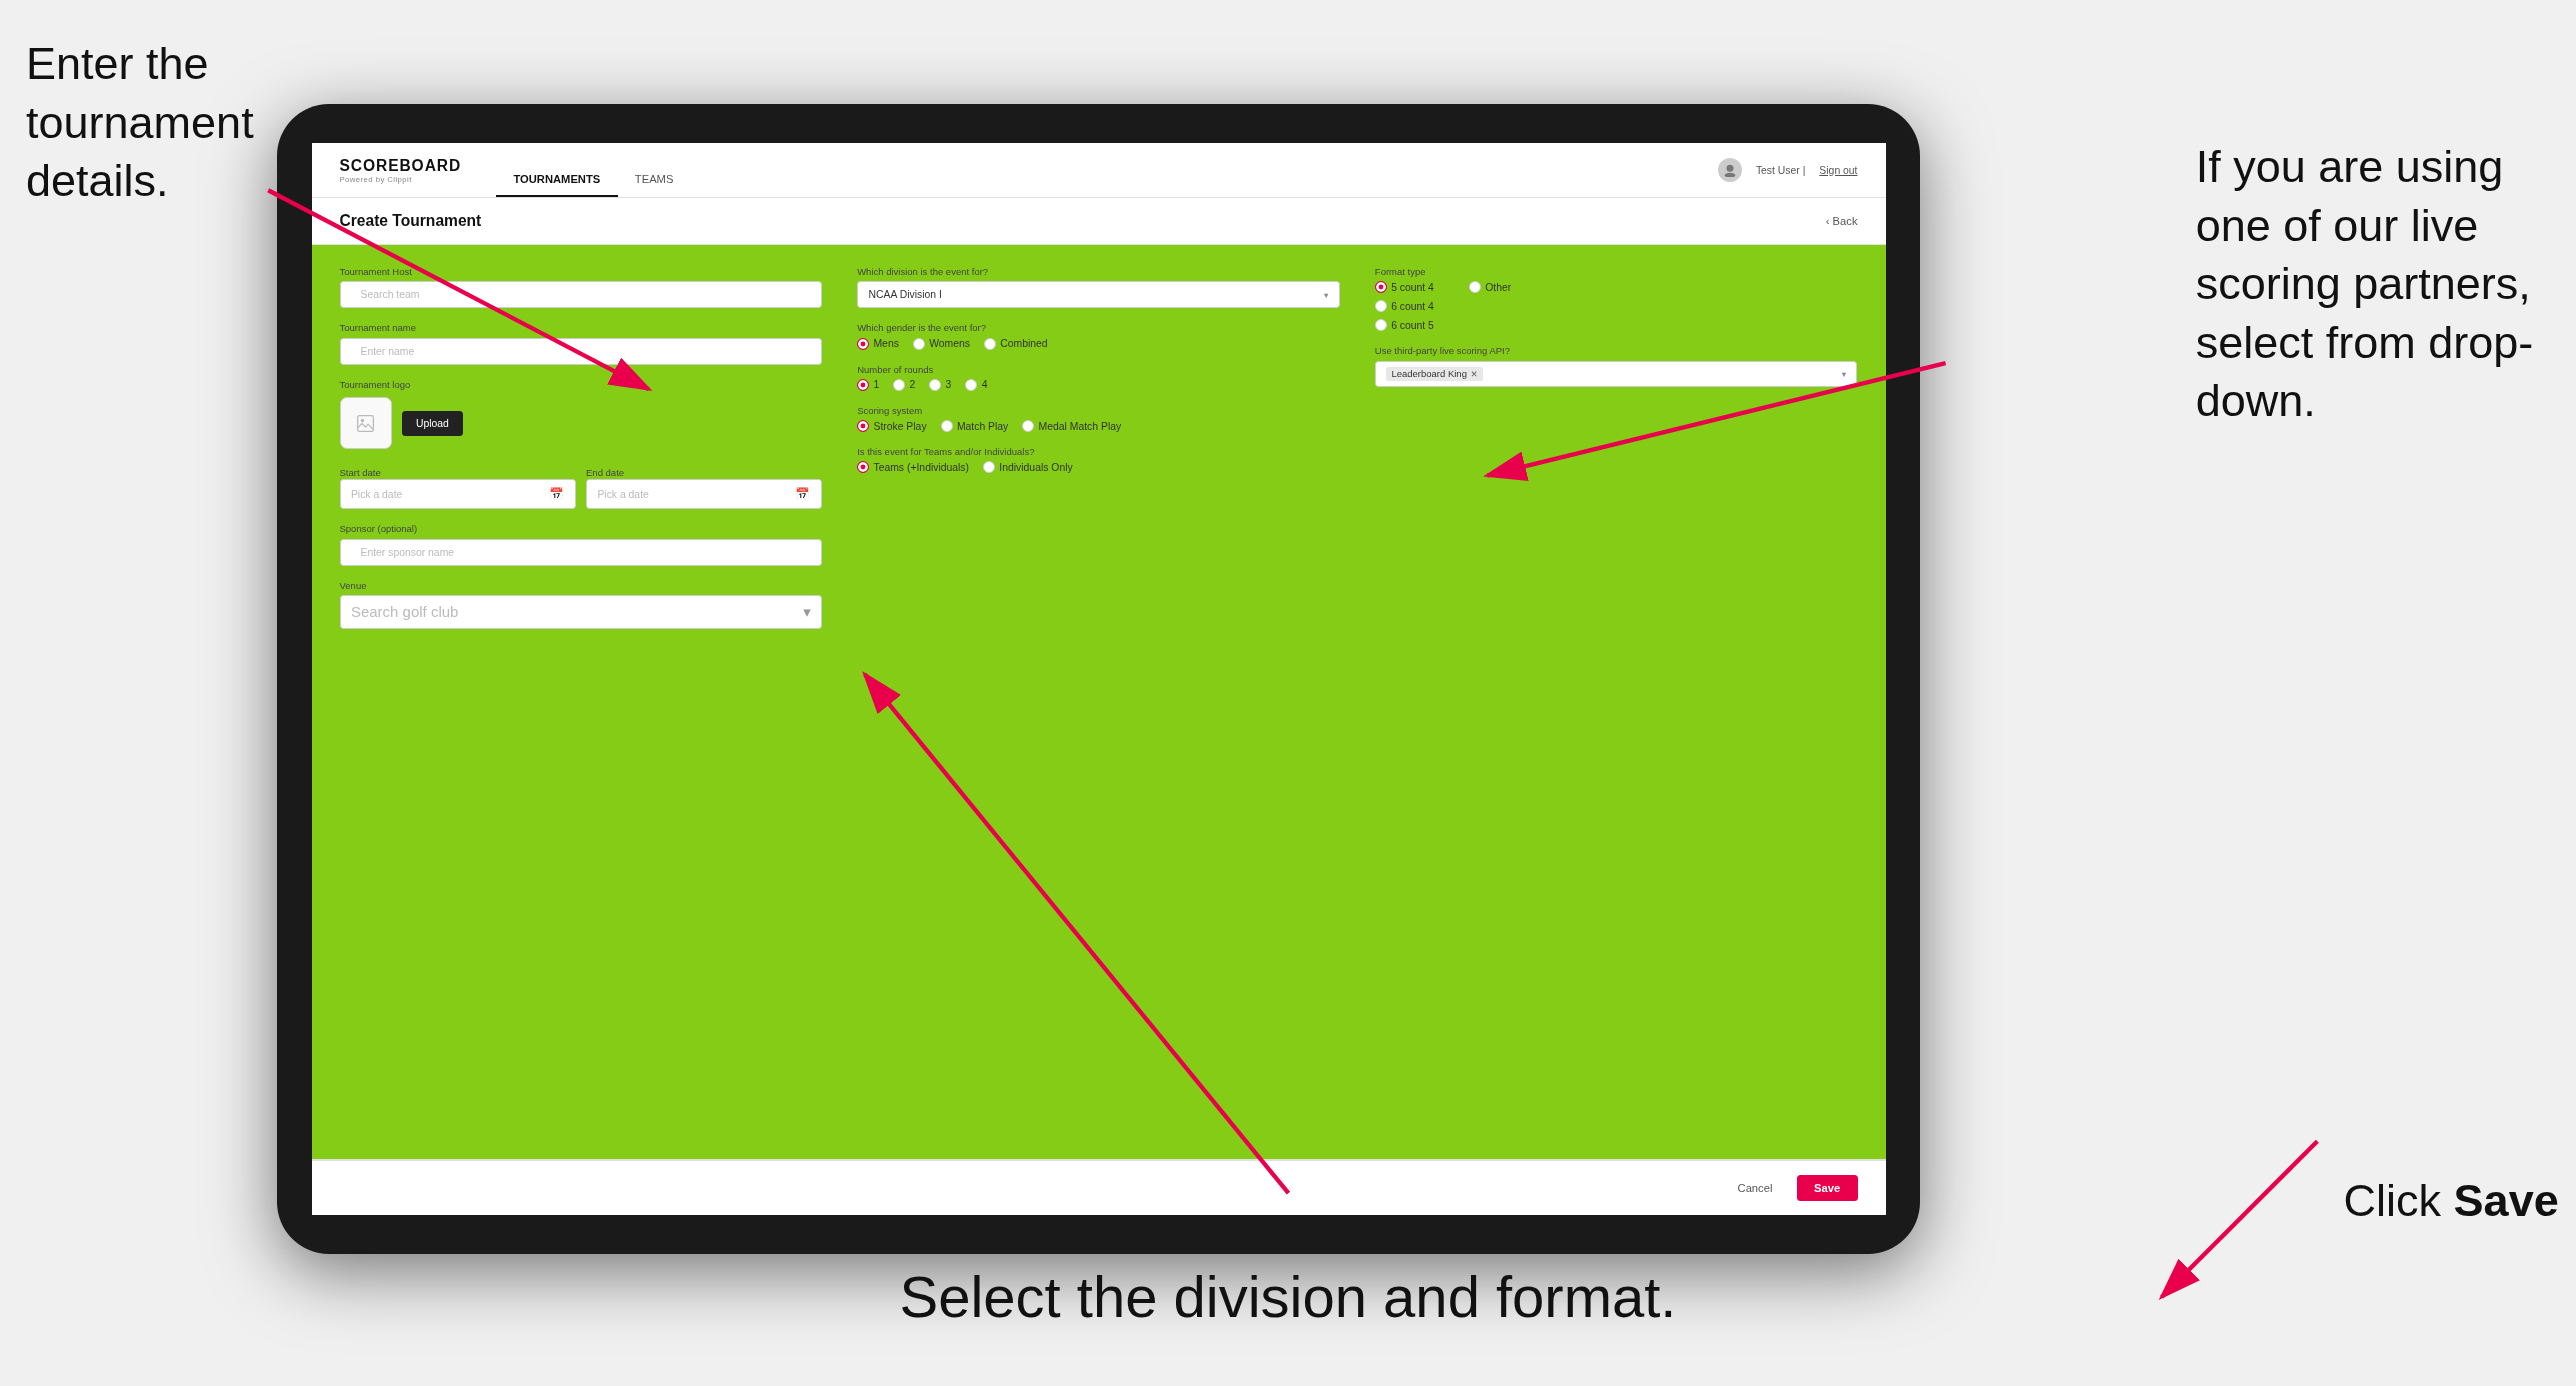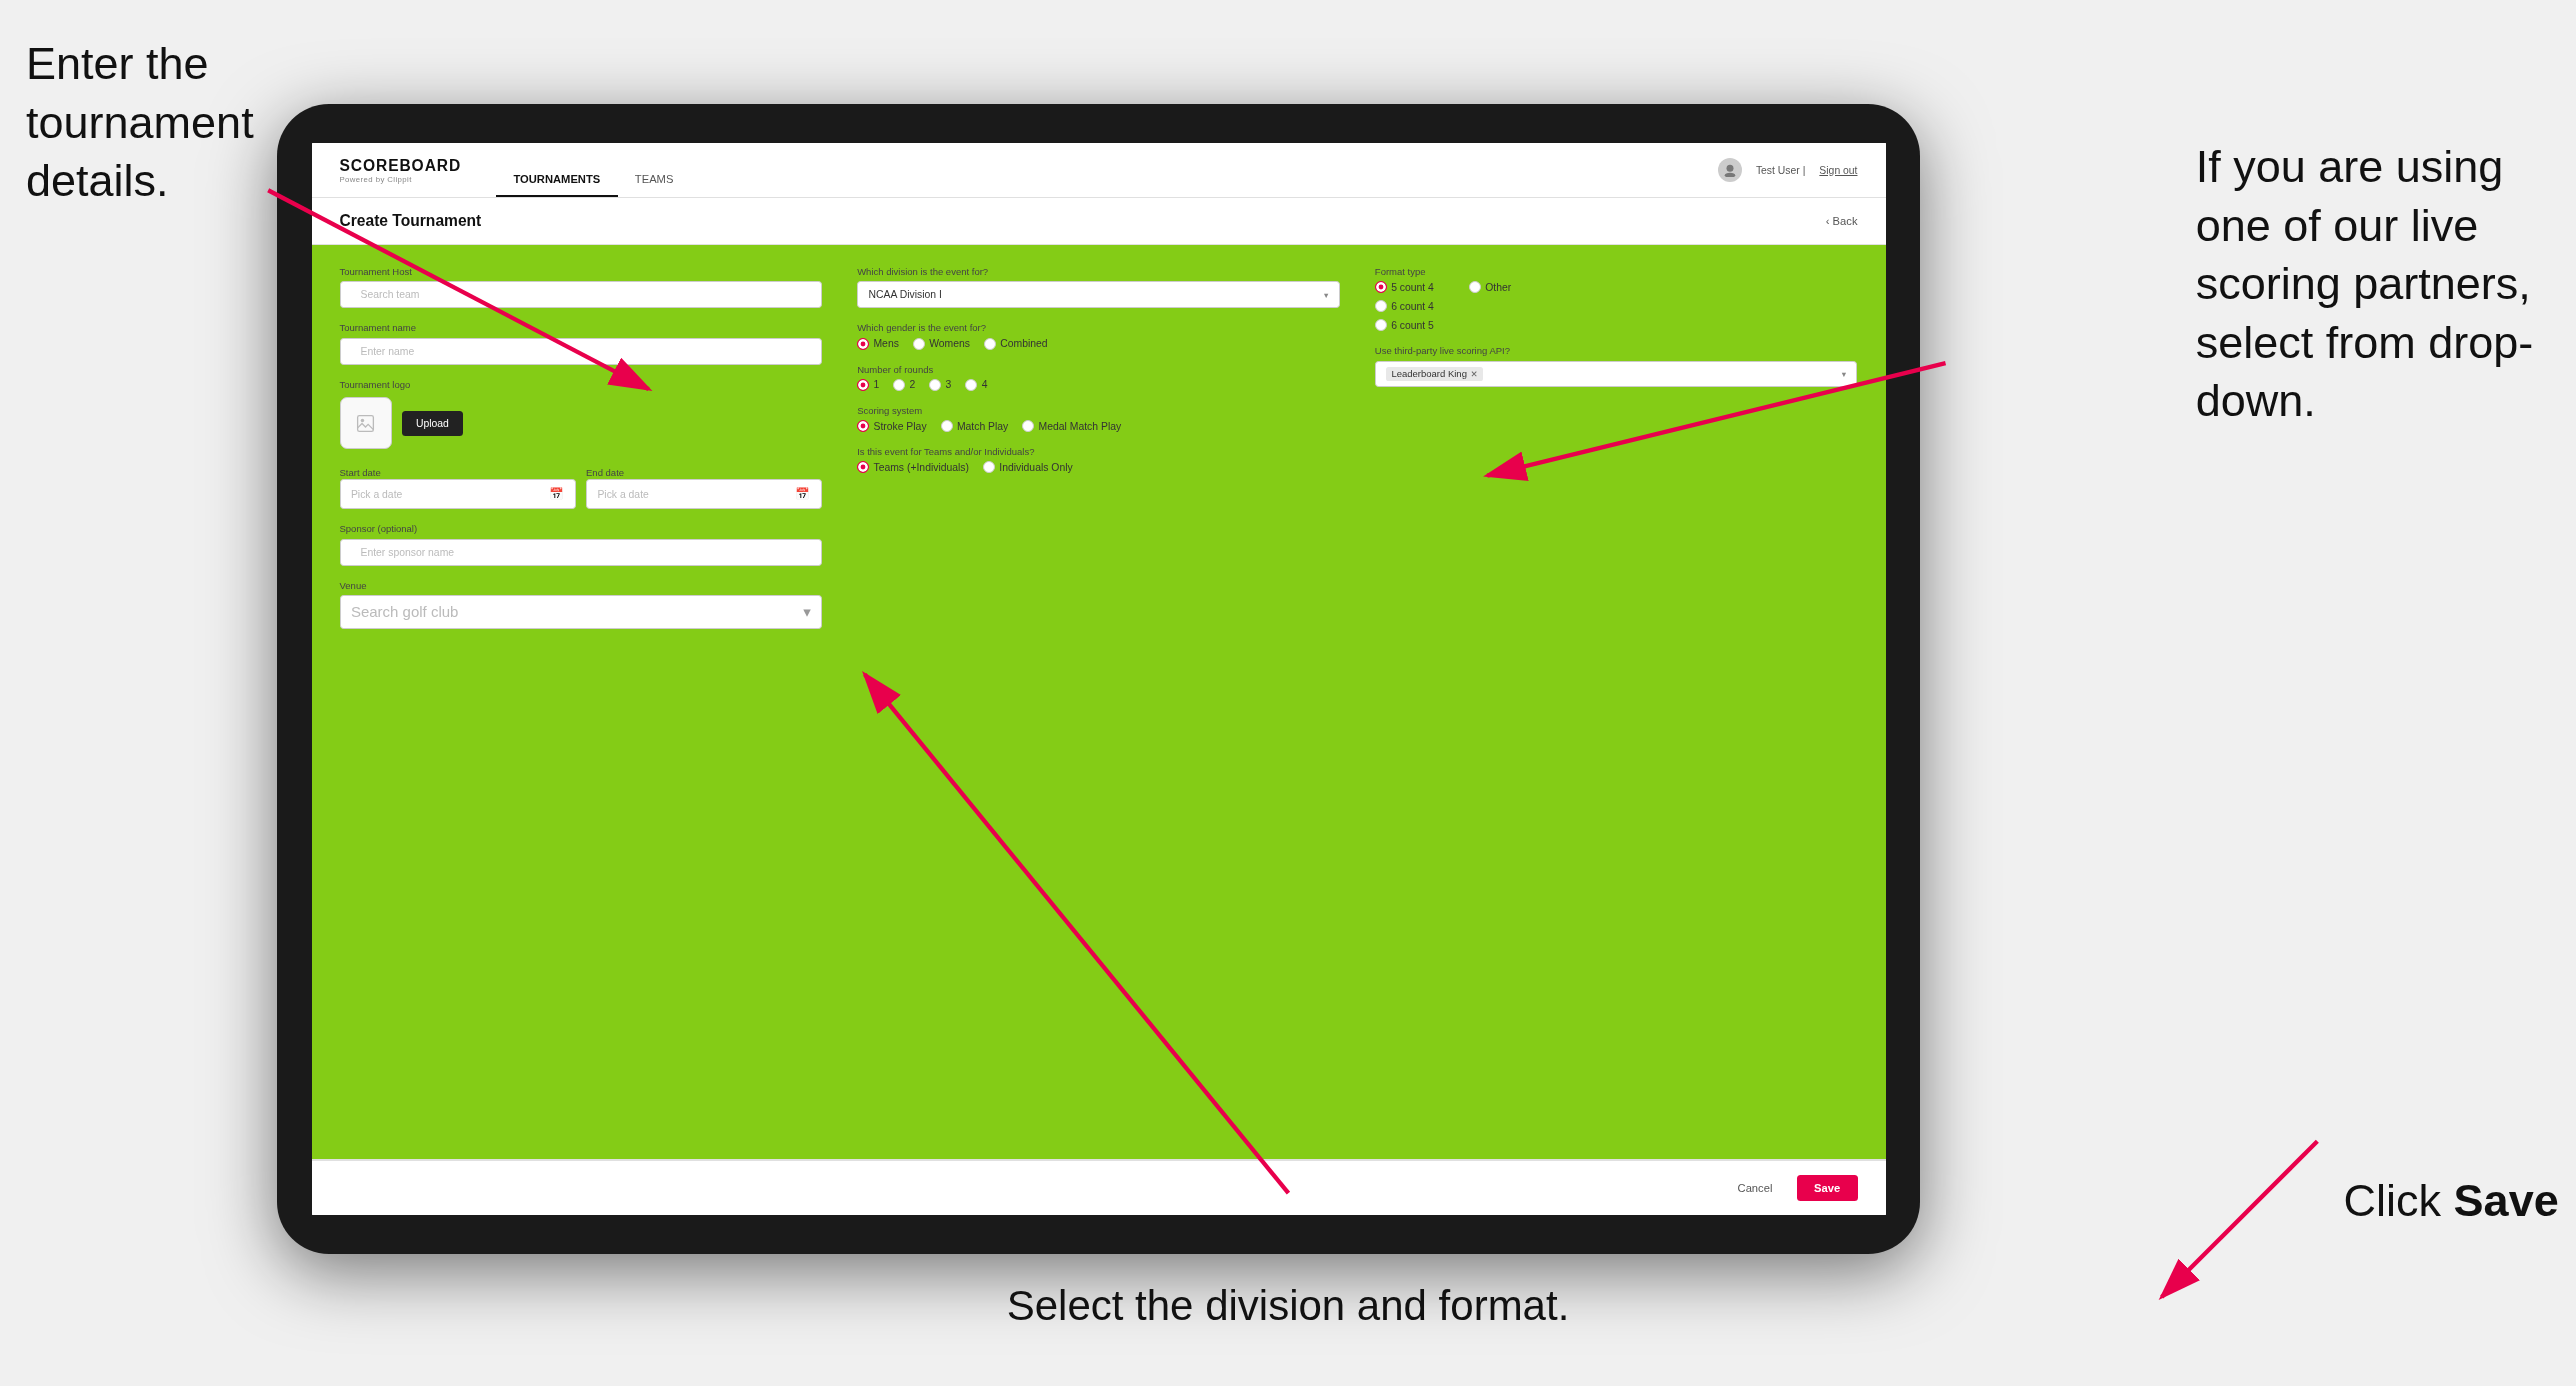--- a/index.html
+++ b/index.html
@@ -29,21 +29,21 @@
       top: 138px;
       right: 17.3px;
       width: 363px;
       text-align: left;
     }
     .annotation-bottomcenter {
       bottom: 52px;
       left: 50%;
       transform: translateX(-50%);
       text-align: center;
-      font-size: 42px;
+      font-size: 58px;
     }
     .annotation-bottomright {
       bottom: 156px;
       right: 17.3px;
       font-size: 45px;
     }
     .annotation-bottomright strong {
       font-weight: 800;
     }
 

